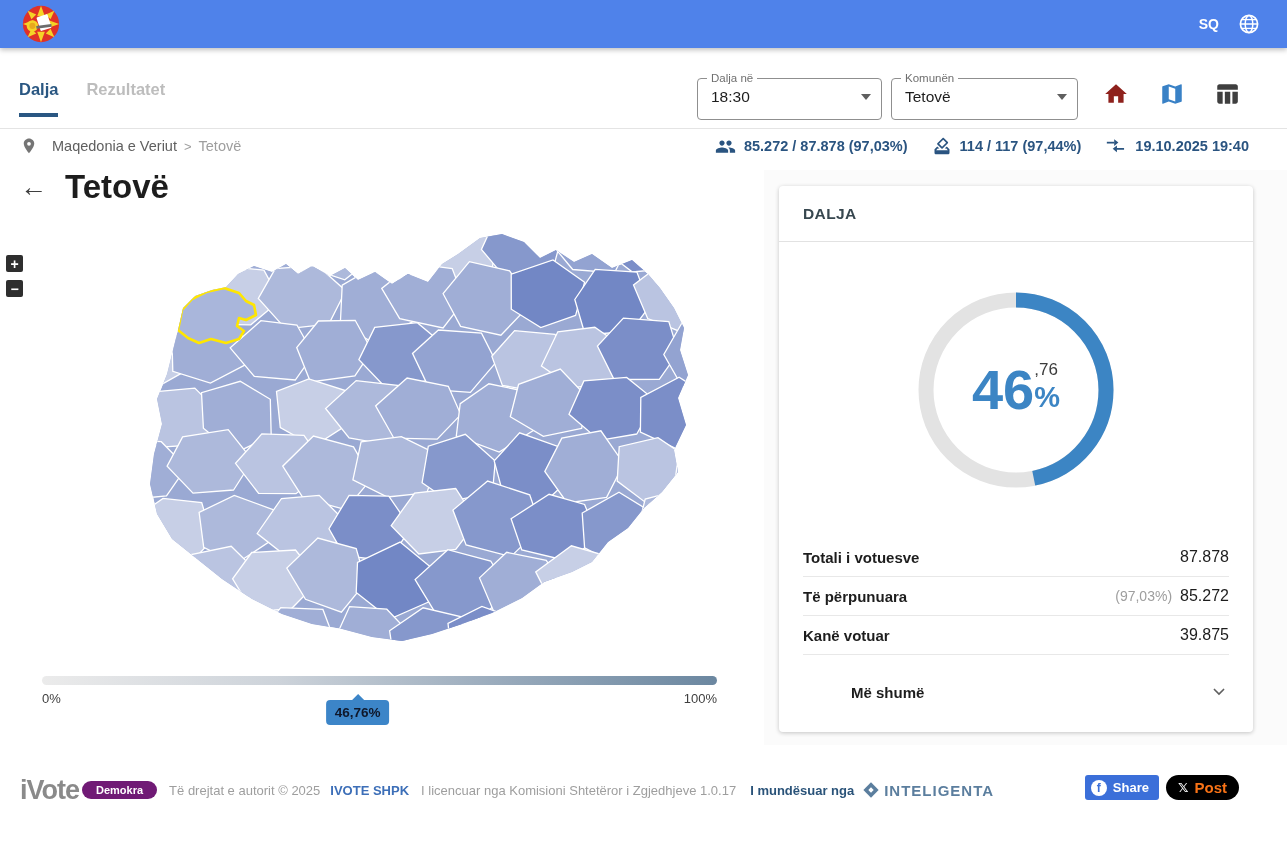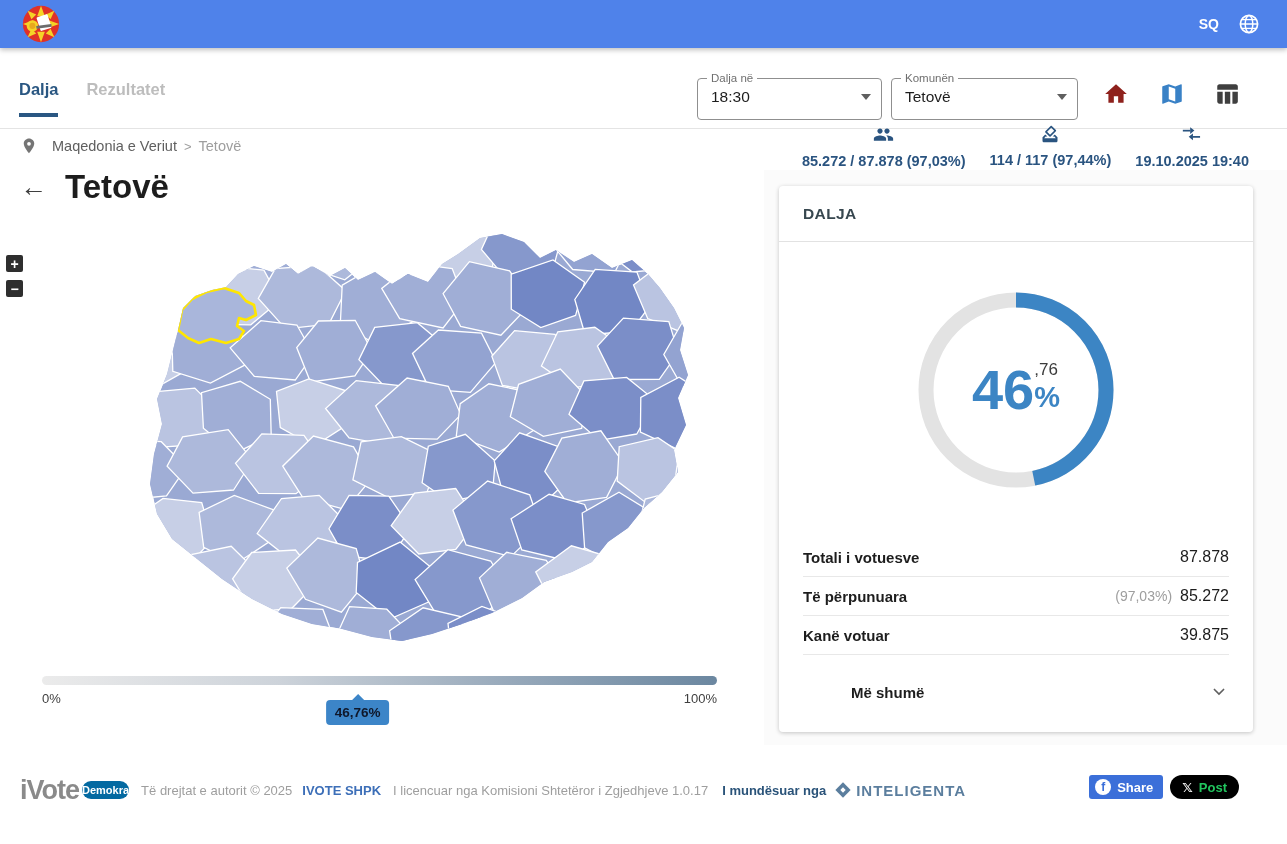--- a/index.html
+++ b/index.html
@@ -37,21 +37,21 @@
   .iconbtn{position:absolute;top:33px;width:26px;height:26px;cursor:pointer;}
   #btn-home{left:1103px;} #btn-map{left:1159px;} #btn-table{left:1214px;}
 
   
   .crumbrow{position:absolute;left:0;top:129px;width:100%;height:34px;display:flex;align-items:center;}
   .crumb{display:flex;align-items:center;gap:7px;margin-left:20px;}
   .crumb-region{font-size:14.5px;color:#5f5f5f;margin-left:7px;}
   .crumb-sep{font-size:13px;color:#9e9e9e;}
   .crumb-cur{font-size:14.5px;color:#9e9e9e;}
   .stats{margin-left:auto;margin-right:38px;display:flex;align-items:center;gap:24px;}
-  .statitem{display:flex;align-items:center;gap:8px;color:#2a5480;font-size:14.5px;font-weight:700;flex-direction:column;}
+  .statitem{display:flex;align-items:center;gap:8px;color:#2a5480;font-size:14.5px;font-weight:700;}
 
   
   .titlerow{position:absolute;left:20px;top:168px;display:flex;align-items:center;gap:18px;}
   .backarrow{font-size:27px;color:#3f3f3f;cursor:pointer;line-height:1;}
   .pagetitle{font-size:33px;font-weight:700;color:#1d1d1d;}
 
   
   .map-wrap{position:absolute;left:40px;top:230px;width:680px;height:436px;}
   .zoomctl{position:absolute;left:6px;top:255px;display:flex;flex-direction:column;gap:8px;z-index:5;}
   .zbtn{width:17px;height:17px;background:#2e2e2e;border-radius:2px;color:#fff;font-size:14px;
@@ -87,37 +87,37 @@
   .prow .pval{font-size:16px;color:#1d1d1d;margin-left:8px;}
   .prow .pval.noNote{margin-left:auto;}
   .morerow{display:flex;align-items:center;margin-top:27px;cursor:pointer;}
   .morelabel{font-size:15px;font-weight:700;color:#1d1d1d;margin-left:48px;}
   .morechev{margin-left:auto;}
 
   
   .footer{position:absolute;left:0;top:768px;width:100%;height:44px;display:flex;align-items:center;}
   .ivote-logo{margin-left:20px;display:flex;align-items:center;}
   .ivote-text{font-size:27px;font-weight:700;color:#8a8a8a;letter-spacing:-1px;line-height:1;}
-  .ivote-badge{margin-left:3px;background:#0369a1;color:#fff;font-size:11px;font-weight:700;
-      border-radius:9px;padding:3px 0;}
+  .ivote-badge{margin-left:3px;background:#701a75;color:#fff;font-size:11px;font-weight:700;
+      border-radius:9px;padding:3px 14px;}
   .ftext{font-size:13px;color:#9e9e9e;margin-left:12px;}
   .flink{font-size:13px;color:#3d6fb8;font-weight:700;margin-left:10px;cursor:pointer;}
   .fpow{font-size:13px;color:#2a5379;font-weight:700;margin-left:14px;}
   .brand{display:flex;align-items:center;gap:4px;margin-left:8px;}
   .brand-text{font-size:15px;font-weight:700;color:#5b7e9e;letter-spacing:1px;}
   .share-btns{position:absolute;right:48px;top:775px;display:flex;gap:7px;}
   .fb-btn{display:flex;align-items:center;gap:6px;background:#3b6fd9;border-radius:3px;
       padding:4px 10px 4px 6px;cursor:pointer;}
   .fb-circle{width:16px;height:16px;border-radius:50%;background:#fff;color:#3b6fd9;
       font-weight:700;font-size:12px;display:flex;align-items:center;justify-content:center;}
   .fb-label{color:#fff;font-size:13px;font-weight:700;}
   .x-btn{display:flex;align-items:center;gap:6px;background:#000;border-radius:13px;
       padding:4px 12px;cursor:pointer;}
   .x-glyph{color:#fff;font-size:13px;font-weight:700;}
-  .x-label{color:#22c55e;font-size:13px;font-weight:700;}
+  .x-label{color:#f97316;font-size:15px;font-weight:700;}
 </style>
 </head>
 <body>
 
 <div id="app">
 
   <div class="header">
     <svg class="logo" viewBox="0 0 44 44">
       <circle cx="22" cy="22" r="19" fill="#e03127"></circle>
       <g fill="#f5d columns"></g>

